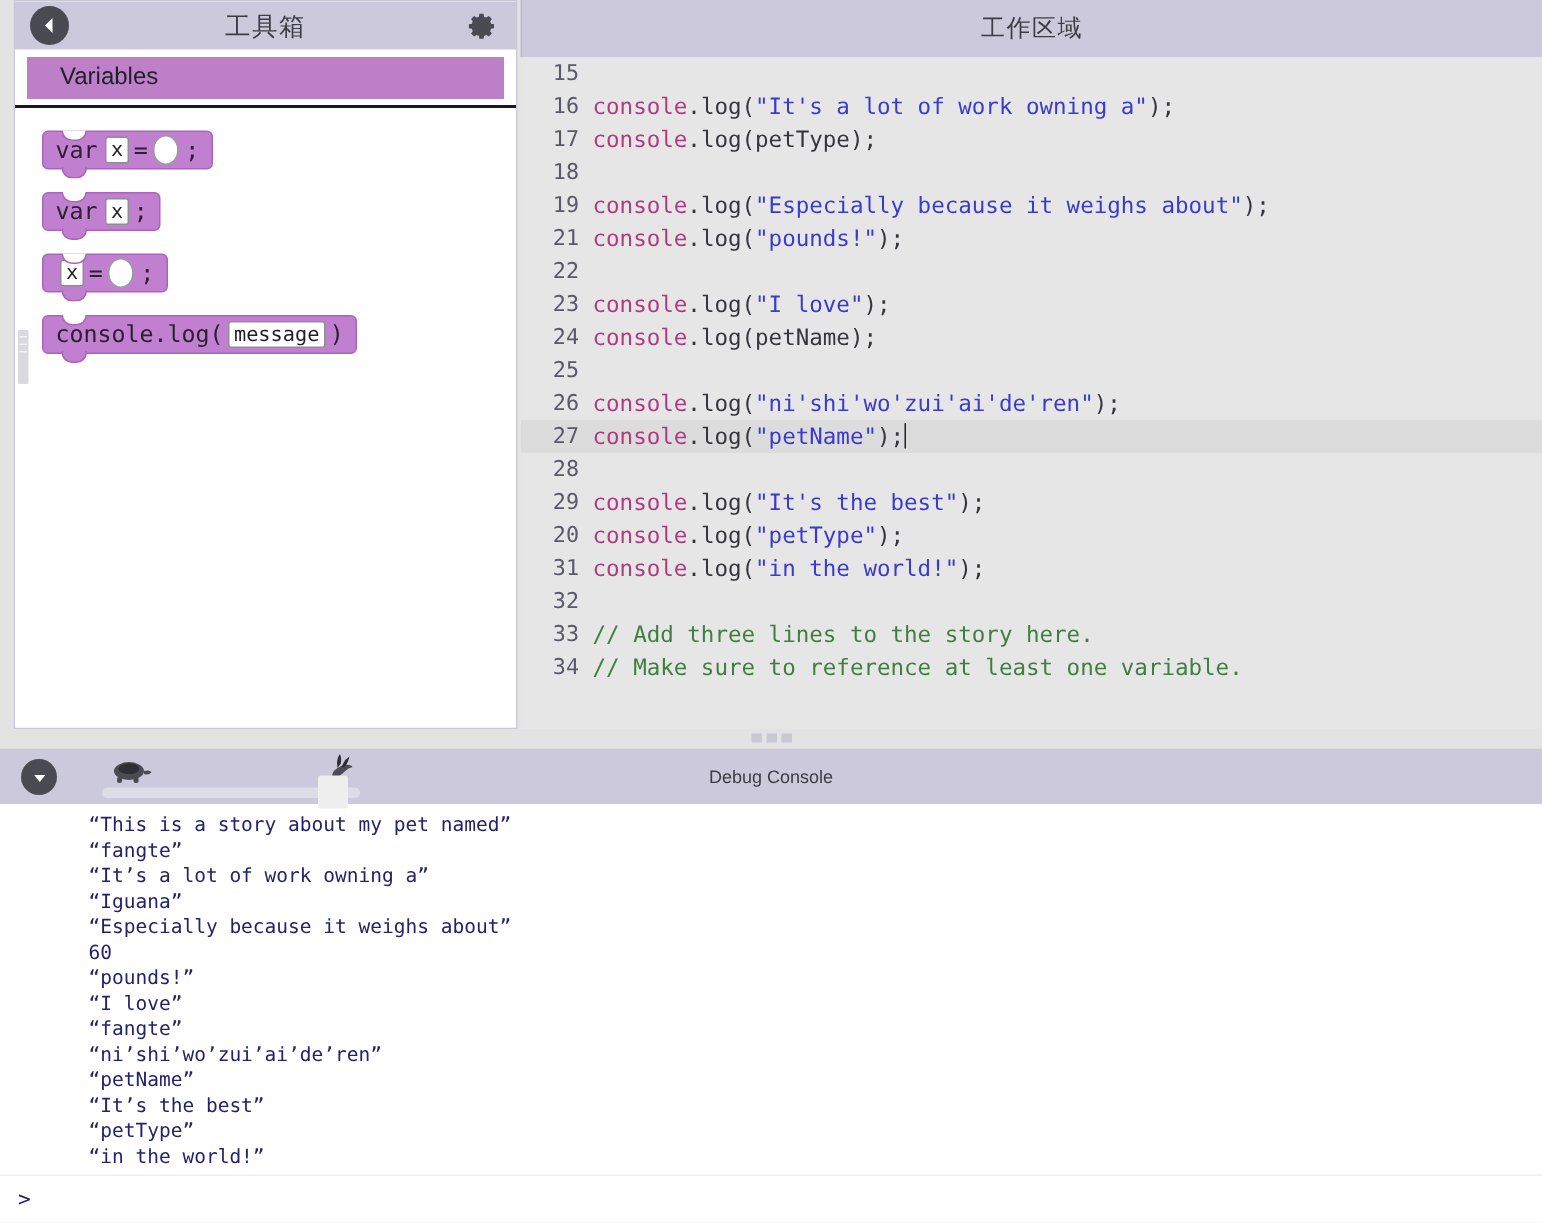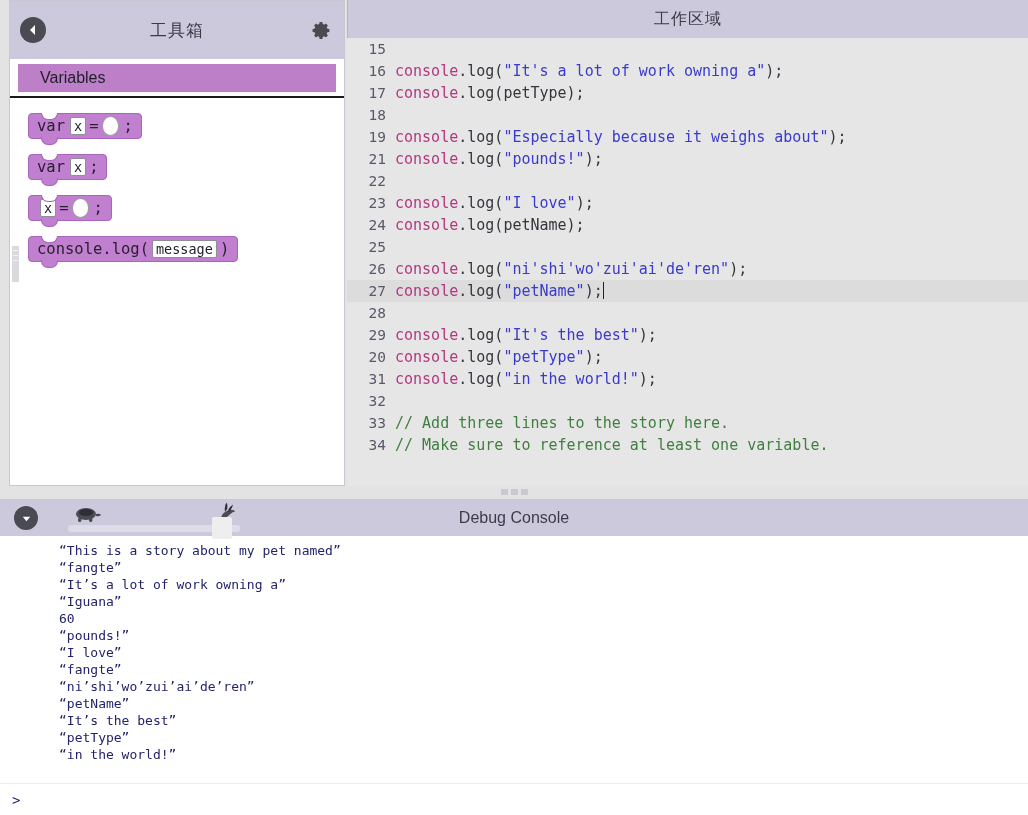--- a/index.html
+++ b/index.html
@@ -38,21 +38,21 @@
     top: 0px;
     width: 336px;
     height: 486px;
     background: #ffffff;
     border: 1px solid #c8c8d4;
     box-sizing: border-box;
     overflow: hidden;
   }
   .toolbox-header {
     position: relative;
-    height: 58px;
+    height: 32px;
     background: #cdc9dd;
     display: flex;
     align-items: center;
     box-sizing: border-box;
     padding: 0 10px;
   }
   .tb-back {
     width: 26px; height: 26px;
     border-radius: 50%;
     background: #4a4a52;
@@ -327,21 +327,21 @@
     top: 17px;
     width: 20px;
     height: 22px;
     background: #eeeeef;
     border-radius: 2px;
     cursor: pointer;
   }
   .dc-title {
     flex: 1 1 auto;
     text-align: center;
-    font-size: 16px;
+    font-size: 12px;
     color: #3c3c46;
     font-family: "Liberation Sans", sans-serif;
   }
   .dc-spacer { width: 24px; flex: 0 0 auto; }
 
   .console-body {
     padding: 6px 0 0 12px;
     font-family: "DejaVu Sans Mono", monospace;
     font-size: 13px;
     color: #23236b;
@@ -498,20 +498,21 @@
 
       <div class="dc-title">Debug Console</div>
       <div class="dc-spacer"></div>
     </div>
 
     <div class="console-body" id="console-body">
         <div class="cline">“This is a story about my pet named”</div>
         <div class="cline">“fangte”</div>
         <div class="cline">“It’s a lot of work owning a”</div>
         <div class="cline">“Iguana”</div>
+        <div class="cline">“Especially because it weighs about”</div>
         <div class="cline">60</div>
         <div class="cline">“pounds!”</div>
         <div class="cline">“I love”</div>
         <div class="cline">“fangte”</div>
         <div class="cline">“ni’shi’wo’zui’ai’de’ren”</div>
         <div class="cline">“petName”</div>
         <div class="cline">“It’s the best”</div>
         <div class="cline">“petType”</div>
         <div class="cline">“in the world!”</div>
       </div>

